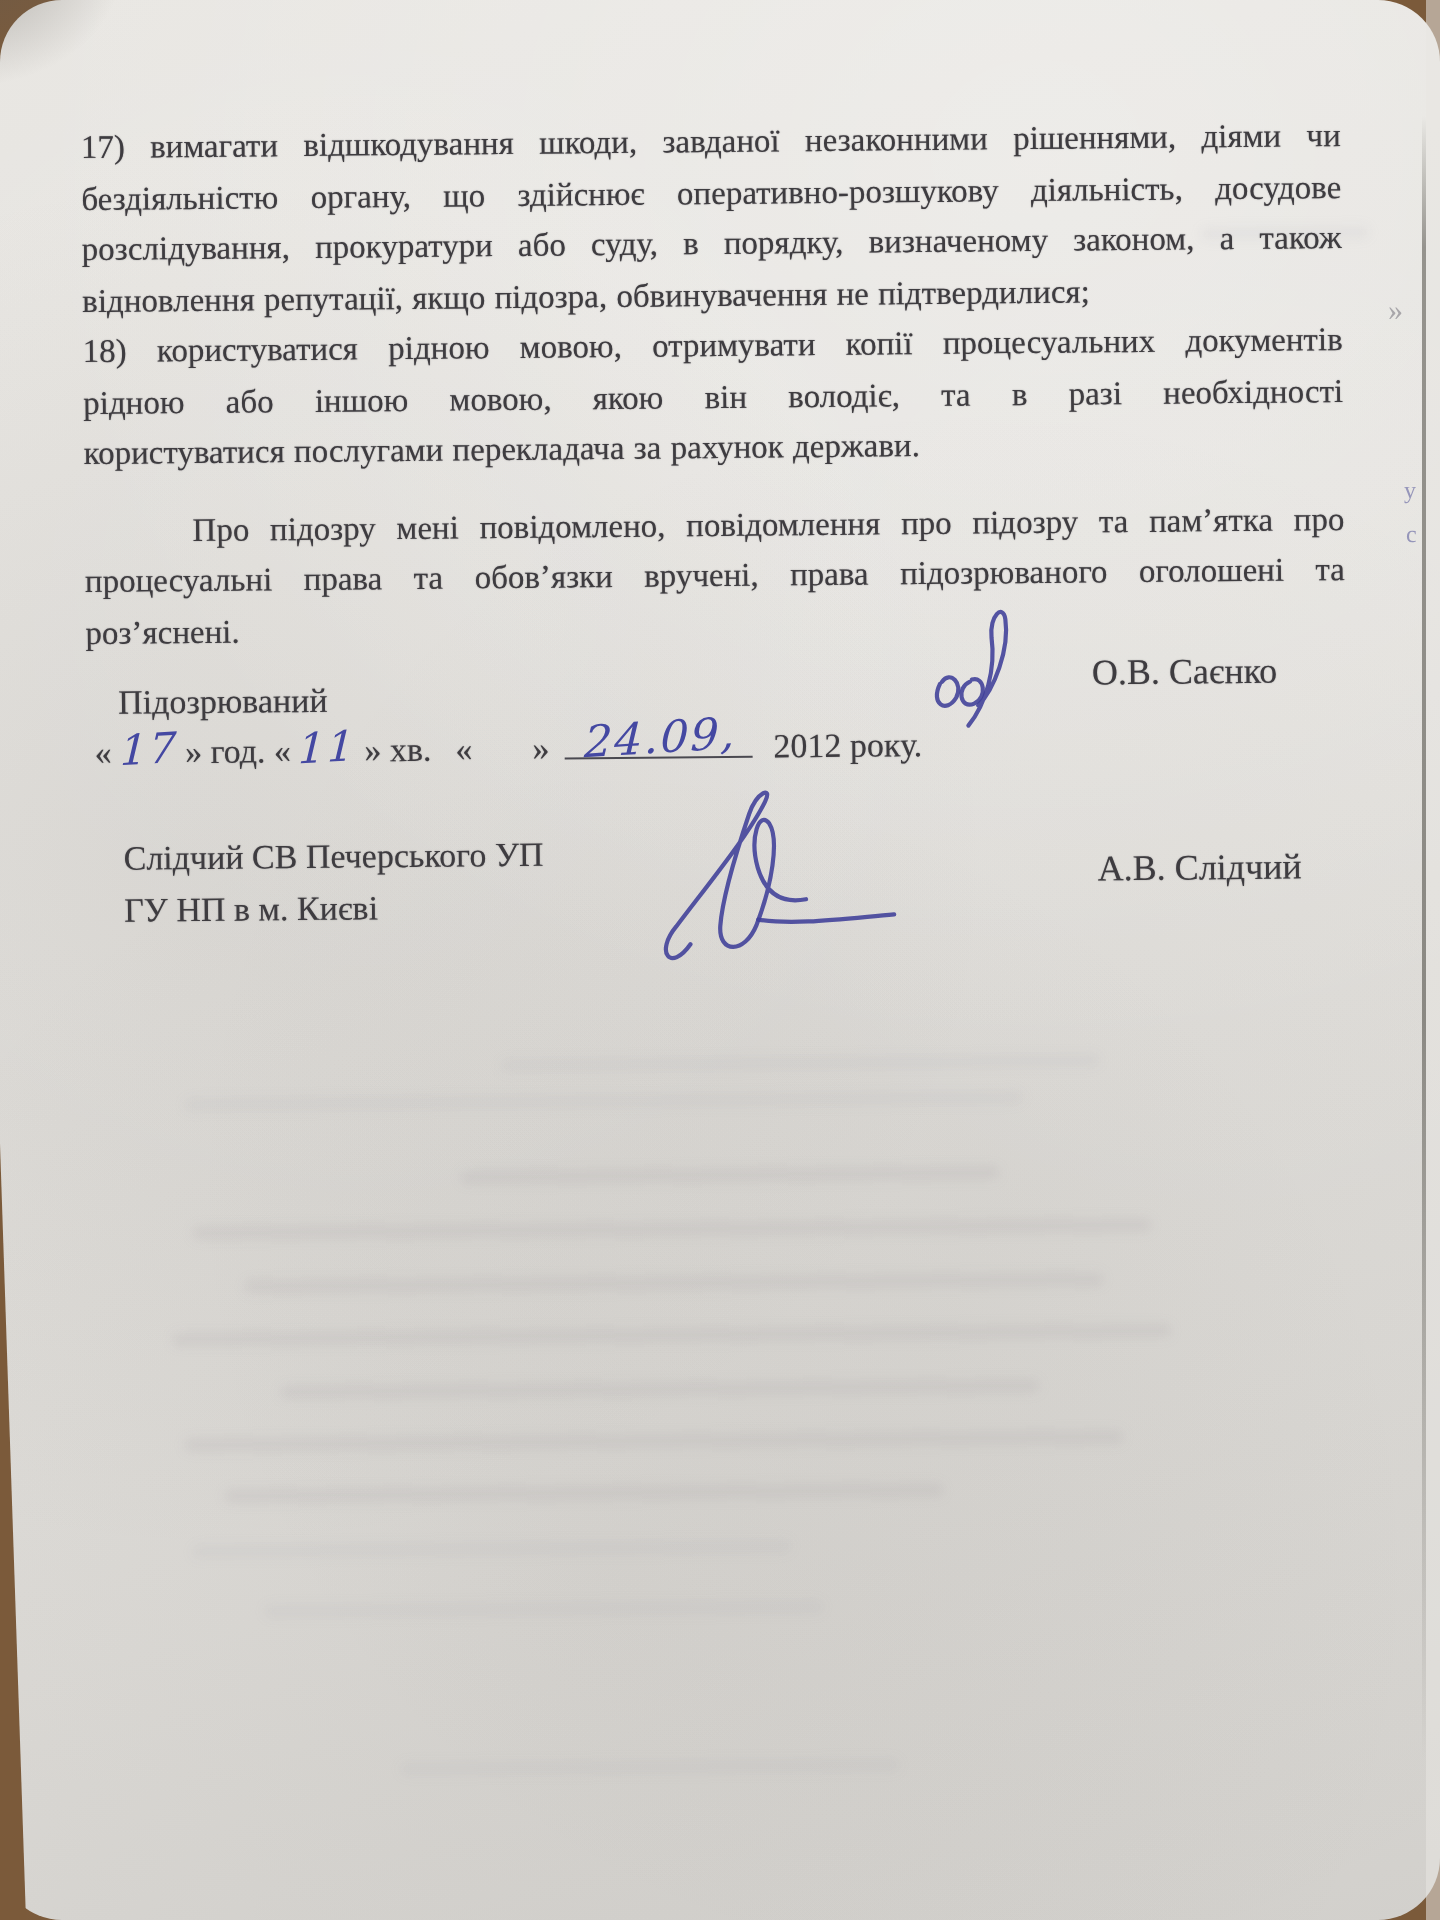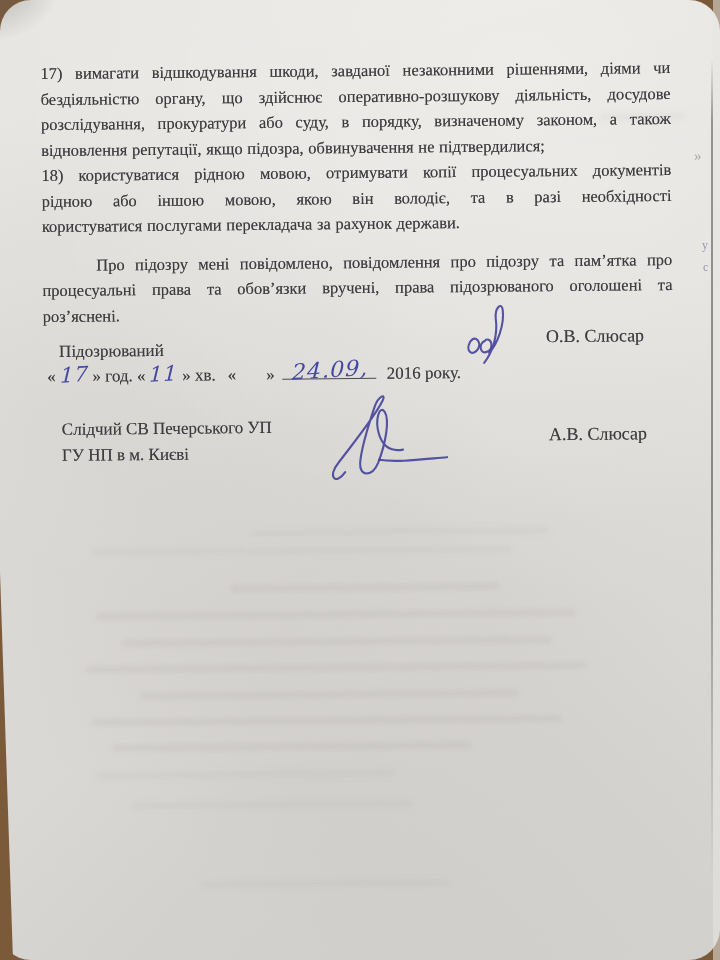--- a/index.html
+++ b/index.html
@@ -117,38 +117,38 @@
       <p class="para ack">
         <span class="ln indent">Про підозру мені повідомлено, повідомлення про підозру та пам’ятка про</span>
         <span class="ln">процесуальні права та обов’язки вручені, права підозрюваного оголошені та</span>
         <span class="ln last">роз’яснені.</span>
       </p>
     </div>
 
     <span class="abs" style="left:58px;top:339px;">Підозрюваний</span>
 
     <div class="timeline">
-      <span>«</span><span class="hw">17</span><span>» год. «</span><span class="hw">11</span><span>» хв.</span><span class="gapq">«</span><span class="closeq">»</span><span class="blank"><span class="hw">24.09,</span></span><span class="year">2016 року.</span>
+      <span>«</span><span class="hw">17</span><span>» год. «</span><span class="hw">11</span><span>» хв.</span><span class="gapq">«</span><span class="closeq">»</span><span class="blank"><span class="hw">24.09,</span></span><span class="year">2012 року.</span>
     </div>
 
     <svg class="sig" style="left:461px;top:301px;" width="54" height="70" viewBox="0 0 54 70">
       <path d="M8,42 C3,52 11,57 16,49 C20,42 13,35 9,41"></path>
       <path d="M23,41 C16,44 18,55 25,52 C32,49 30,38 24,40"></path>
       <path d="M27,53 C35,45 43,25 41,10 C40,2 33,8 34,19 C36,35 31,52 22,63"></path>
     </svg>
-    <span class="abs" style="left:545px;top:328px;font-size:18px;">О.В. Слюсар</span>
+    <span class="abs" style="left:545px;top:328px;font-size:18px;">О.В. Саєнко</span>
 
     <span class="abs" style="left:60px;top:417px;">Слідчий СВ Печерського УП</span>
     <span class="abs" style="left:60px;top:443px;">ГУ НП в м. Києві</span>
 
     <svg class="sig" style="left:323px;top:392px;" width="140" height="95" viewBox="0 0 140 95">
       <path d="M20,80 C10,94 2,84 13,71 C30,49 50,25 58,9 C62,1 54,4 50,15 C42,38 36,59 35,71 C34,85 47,85 53,71 C61,51 65,28 60,20 C55,13 50,27 54,42 C58,56 67,60 78,58"></path>
       <path d="M54,68 C72,71 96,68 122,66"></path>
     </svg>
-    <span class="abs" style="left:547px;top:426px;font-size:18px;">А.В. Слюсар</span>
+    <span class="abs" style="left:547px;top:426px;font-size:18px;">А.В. Слідчий</span>
 
   </div>
 
   <span class="edge-mark" style="left:694px;top:148px;">»</span>
   <span class="edge-ink" style="left:702px;top:238px;">у</span>
   <span class="edge-ink" style="left:703px;top:260px;">с</span>
 
   <div class="edge-line"></div>
 </div>
 <div class="edge-light"></div>

